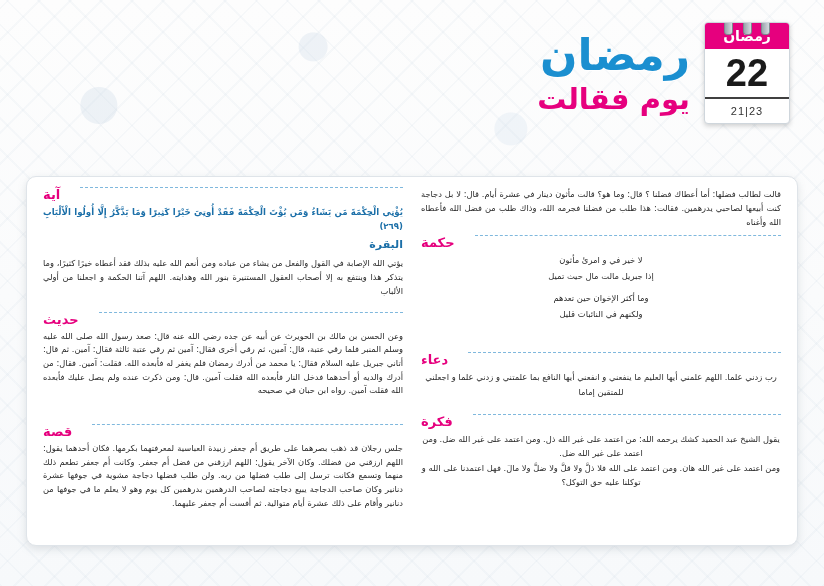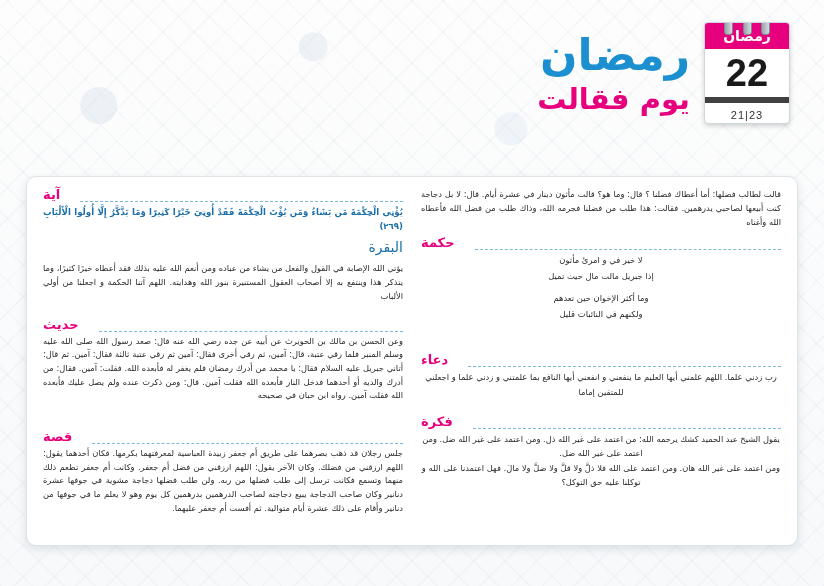--- a/index.html
+++ b/index.html
@@ -101,21 +101,21 @@
     display: flex;
     align-items: center;
     justify-content: center;
     font-size: 38px;
     font-weight: bold;
     color: #1a1a1a;
     font-family: "Liberation Sans", sans-serif;
   }
   .cal-sub {
     height: 24px;
-    border-top: 6px solid #404040;
+    border-top: 2px solid #404040;
     display: flex;
     align-items: center;
     justify-content: center;
     font-size: 11px;
     color: #333;
     font-family: "Liberation Sans", sans-serif;
     letter-spacing: 1px;
   }
   .cal-rings {
     position: absolute;
@@ -158,21 +158,21 @@
     min-width: 0;
   }
   .col-left { }
   .col-right { }
 
   .section { margin-bottom: 2px; }
 
   .sec-head {
     display: flex;
     flex-direction: row;
-    align-items: flex-end;
+    align-items: flex-start;
     gap: 20px;
     margin-bottom: 3px;
   }
   .sec-title {
     color: #e6007e;
     font-size: 13px;
     font-weight: bold;
     white-space: nowrap;
   }
   .sec-rule {
@@ -188,22 +188,22 @@
     direction: rtl;
   }
   .sec-body p { margin: 0 0 3px 0; }
   .ayah {
     color: #1b6fa8;
     font-weight: bold;
     font-size: 8.6px;
   }
   .ayah-src {
     color: #1b6fa8;
-    font-weight: normal;
-    font-size: 14px;
+    font-weight: bold;
+    font-size: 11px;
     margin: 1px 0 3px 0;
   }
   .poem {
     text-align: center;
     font-size: 8.4px;
     line-height: 1.9;
     color: #2b2b2b;
   }
   .dua {
     text-align: center;

